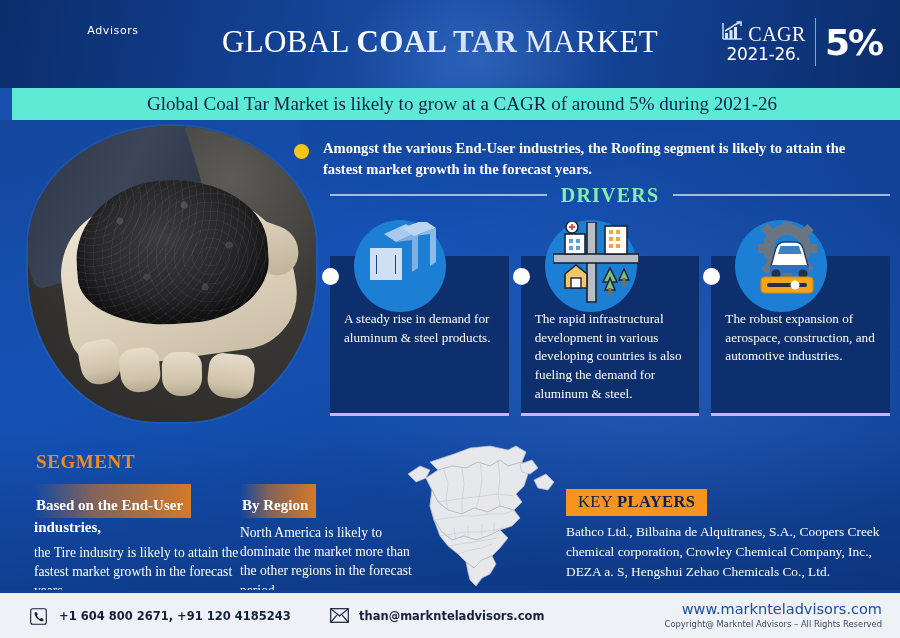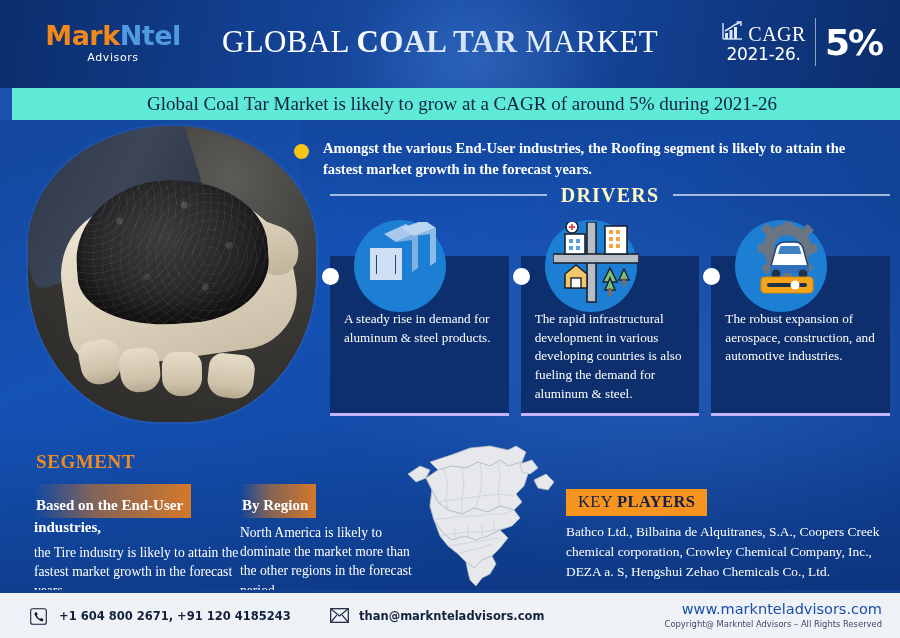--- a/index.html
+++ b/index.html
@@ -189,21 +189,21 @@
   }
 
   
   .drivers-head {
     position: absolute; left: 330px; top: 182px;
     width: 560px; height: 26px;
     display: flex; align-items: center; justify-content: center; gap: 14px;
   }
   .dh-line { flex: 1 1 auto; height: 1.5px; background: rgba(255,255,255,.62); }
   .dh-label {
-    flex: 0 0 auto; color: #fef9c3;
+    flex: 0 0 auto; color: #86efac;
     font-family: "Liberation Serif", serif;
     font-weight: bold; font-size: 20px; letter-spacing: 1.2px;
   }
 
   
   .cards {
     position: absolute; left: 330px; top: 256px;
     width: 560px; display: flex; gap: 12px;
   }
   .card {
@@ -311,23 +311,20 @@
   }
 </style>
 </head>
 <body>
 
 <div class="page">
 
   <div class="header">
 
     <div class="logo">
-      <div class="logo-main">
-        <span class="logo-mark">Mark</span><span class="logo-ntel">Ntel</span>
-      </div>
       <div class="logo-sub">Advisors</div>
     </div>
 
     <div class="title">
       <span>GLOBAL </span><b>COAL TAR</b><span> MARKET</span>
     </div>
 
     <div class="cagr">
       <div class="cagr-left">
         <div class="cagr-row1">

